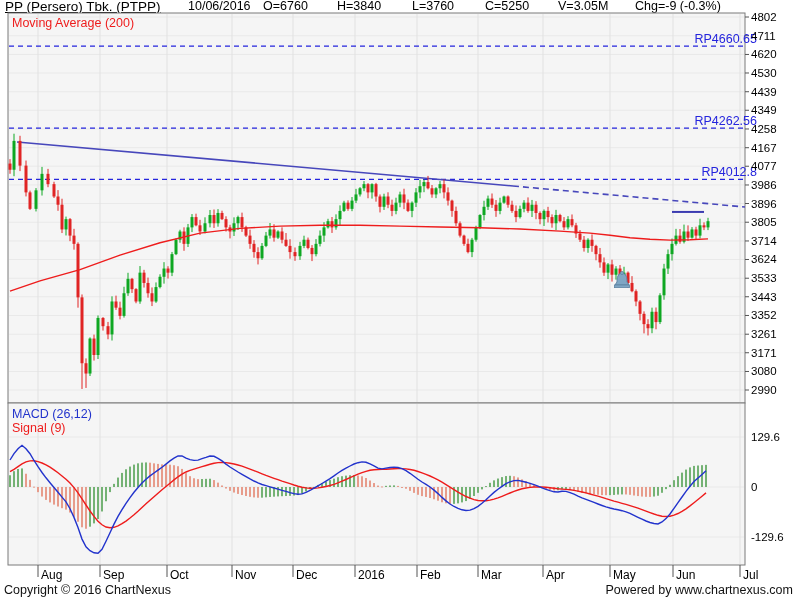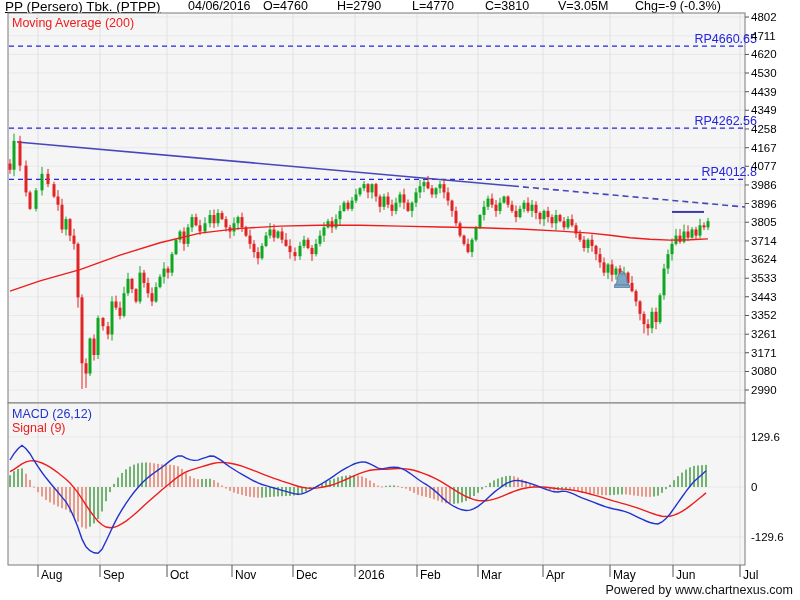--- a/index.html
+++ b/index.html
@@ -15,25 +15,25 @@
   .ftr-r{position:absolute;right:7px;top:583px;font-size:12.5px;color:#111;}
   text{font-family:"Liberation Sans","DejaVu Sans",sans-serif;}
 </style>
 </head>
 <body>
 
 <div id="page">
 
   <div class="hdr">
     <span class="sym">PP (Persero) Tbk. (PTPP)</span>
-    <span class="f-date">04/06/2016</span>
-    <span class="f-o">O=4760</span>
-    <span class="f-h">H=2790</span>
-    <span class="f-l">L=4770</span>
-    <span class="f-c">C=3810</span>
+    <span class="f-date">10/06/2016</span>
+    <span class="f-o">O=6760</span>
+    <span class="f-h">H=3840</span>
+    <span class="f-l">L=3760</span>
+    <span class="f-c">C=5250</span>
     <span class="f-v">V=3.05M</span>
     <span class="f-chg">Chg=-9 (-0.3%)</span>
   </div>
 
   <svg id="chart-svg" width="800" height="600">
     <g id="g-panels">
         <rect x="8" y="13" width="737" height="390" fill="#f5f5f5" stroke="#7a7a7a" stroke-width="1"></rect>
         <rect x="8" y="403" width="737" height="162" fill="#f5f5f5" stroke="#7a7a7a" stroke-width="1"></rect>
       </g>
     <g id="g-grid">
@@ -701,14 +701,15 @@
           <path d="M0,-8 C-4.5,-7.5 -5,-3 -5,1 L-7,4 L7,4 L5,1 C5,-3 4.5,-7.5 0,-8 Z" fill="#7fa6c4" stroke="#5f84a3" stroke-width="1"></path>
           <circle cx="0" cy="-8" r="1.6" fill="#7fa6c4" stroke="#5f84a3" stroke-width="0.8"></circle>
           <rect x="-7.5" y="4" width="15" height="2.6" fill="#7fa6c4" stroke="#5f84a3" stroke-width="0.8"></rect>
         </g>
       </g>
     <text x="12" y="27" font-size="12.5" fill="#ee1c1c">Moving Average (200)</text>
     <text x="12" y="418" font-size="12.5" fill="#2233cc">MACD (26,12)</text>
     <text x="12" y="432" font-size="12.5" fill="#ee1c1c">Signal (9)</text>
   </svg>
 
+  <div class="ftr-l">Copyright © 2016 ChartNexus</div>
   <div class="ftr-r">Powered by www.chartnexus.com</div>
 </div>
 
 </body></html>

